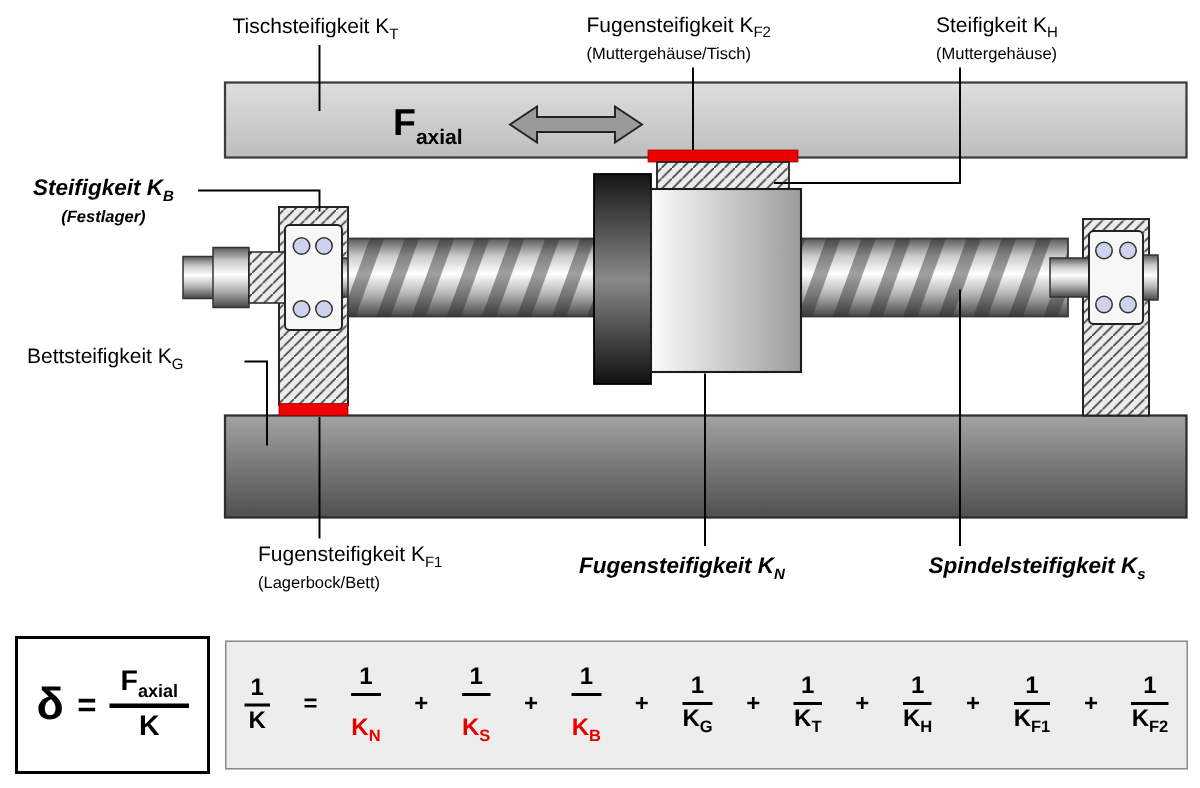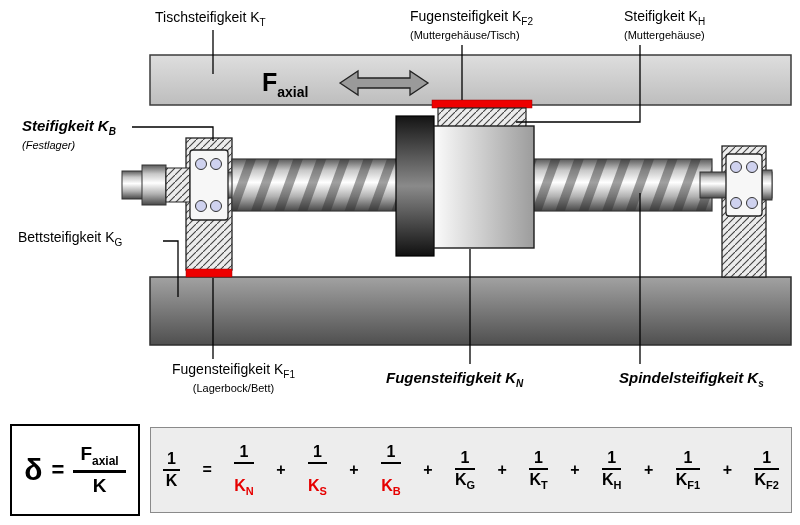--- a/index.html
+++ b/index.html
@@ -130,40 +130,40 @@
       <polyline points="213,359 213,278"></polyline>
       <polyline points="470,364 470,249"></polyline>
       <polyline points="640,364 640,193"></polyline>
     </g>
   </svg>
 
   <div class="lbl" style="left:155px; top:9px;">
     <span>Tischsteifigkeit K</span><sub>T</sub>
   </div>
 
-  <div class="lbl" style="left:410px; top:8px;">
+  <div class="lbl" style="left:391px; top:8px;">
     <span>Fugensteifigkeit K</span><sub>F2</sub>
     <span class="note">(Muttergehäuse/Tisch)</span>
   </div>
 
   <div class="lbl" style="left:624px; top:8px;">
     <span>Steifigkeit K</span><sub>H</sub>
     <span class="note">(Muttergehäuse)</span>
   </div>
 
   <div class="lbl em" style="left:12px; top:117px;margin-left:10px;">
     <span>Steifigkeit K</span><sub>B</sub>
-    <span class="note" style="font-weight:normal; font-style:italic;">(Festlager)</span>
+    <span class="note" style="font-weight:bold; font-style:italic;text-align:center;">(Festlager)</span>
   </div>
 
   <div class="lbl" style="left:18px; top:229px;text-align:right;">
     <span>Bettsteifigkeit K</span><sub>G</sub>
   </div>
 
-  <div class="lbl" style="left:172px; top:361px;text-align:center;">
+  <div class="lbl" style="left:172px; top:361px;">
     <span>Fugensteifigkeit K</span><sub>F1</sub>
     <span class="note">(Lagerbock/Bett)</span>
   </div>
 
   <div class="lbl em" style="left:386px; top:369px;">
     <span>Fugensteifigkeit K</span><sub>N</sub>
   </div>
 
   <div class="lbl em" style="left:601px; top:369px;margin-left:18px;">
     <span>Spindelsteifigkeit K</span><sub>s</sub>

